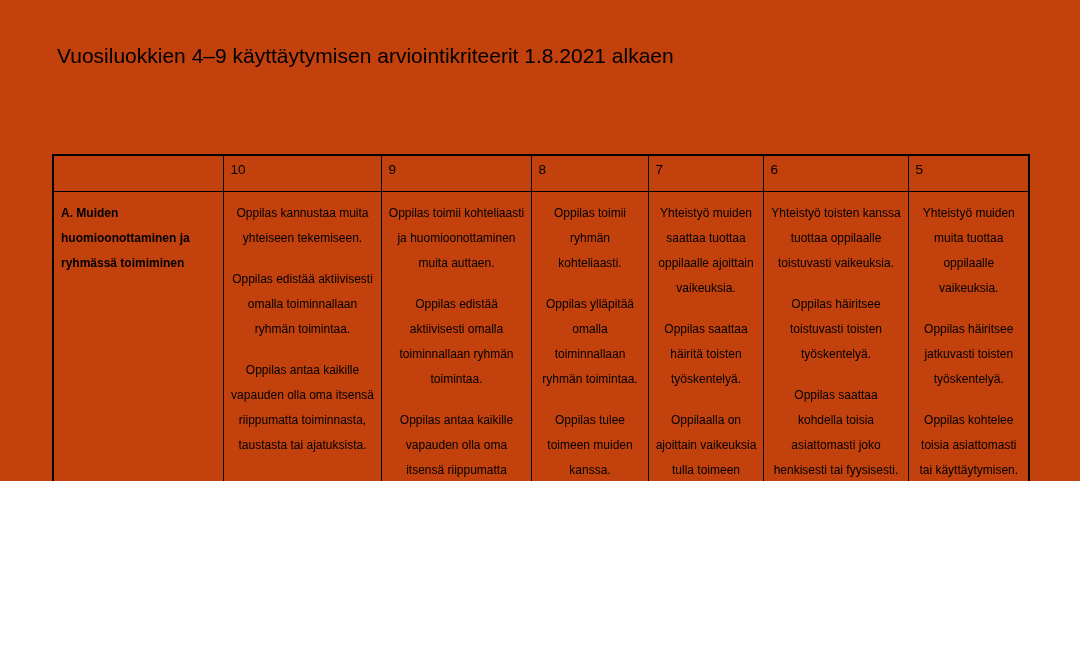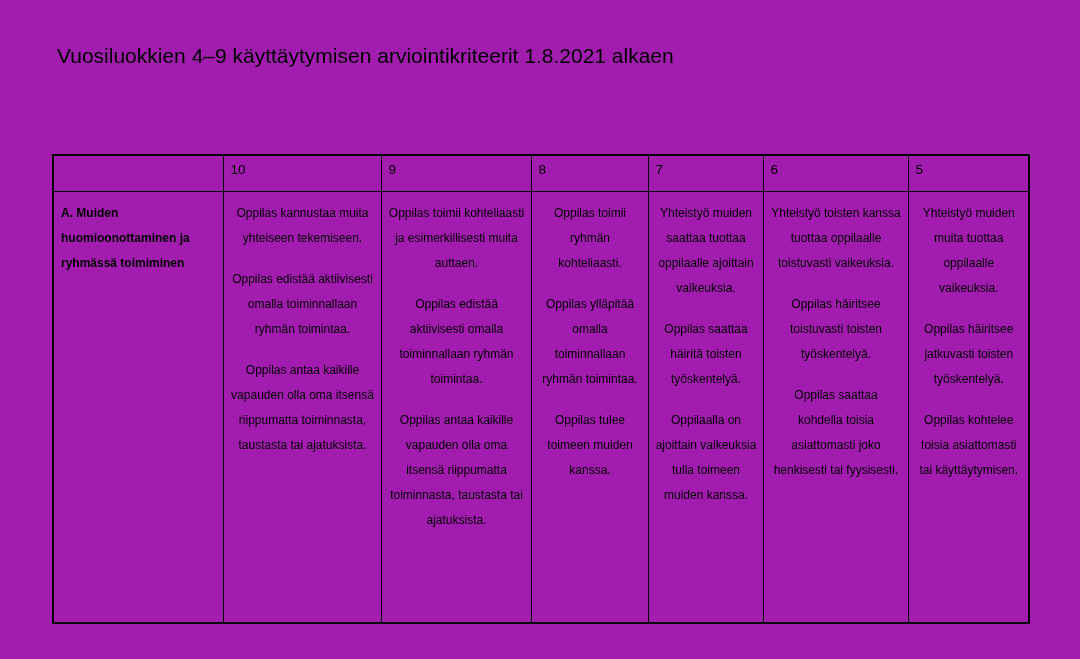--- a/index.html
+++ b/index.html
@@ -3,22 +3,22 @@
 <meta charset="utf-8">
 <style>
   html, body {
     margin: 0;
     padding: 0;
     background: #ffffff;
   }
   .page {
     position: relative;
     width: 1080px;
-    height: 659px;
-    background: #a21caf;
+    height: 481px;
+    background: #c2410c;
     font-family: "Liberation Sans", "DejaVu Sans", sans-serif;
     color: #000000;
     overflow: hidden;
   }
   .doc-title {
     position: absolute;
     left: 57px;
     top: 44px;
     margin: 0;
     font-size: 21px;
@@ -95,21 +95,21 @@
     </thead>
     <tbody>
       <tr>
         <td class="row-header">A. Muiden huomioonottaminen ja ryhmässä toimiminen</td>
         <td class="criteria-cell">
           <p>Oppilas kannustaa muita yhteiseen tekemiseen.</p>
           <p>Oppilas edistää aktiivisesti omalla toiminnallaan ryhmän toimintaa.</p>
           <p>Oppilas antaa kaikille vapauden olla oma itsensä riippumatta toiminnasta, taustasta tai ajatuksista.</p>
         </td>
         <td class="criteria-cell">
-          <p>Oppilas toimii kohteliaasti ja esimerkillisesti muita auttaen.</p>
+          <p>Oppilas toimii kohteliaasti ja huomioonottaminen muita auttaen.</p>
           <p>Oppilas edistää aktiivisesti omalla toiminnallaan ryhmän toimintaa.</p>
           <p>Oppilas antaa kaikille vapauden olla oma itsensä riippumatta toiminnasta, taustasta tai ajatuksista.</p>
         </td>
         <td class="criteria-cell">
           <p>Oppilas toimii ryhmän kohteliaasti.</p>
           <p>Oppilas ylläpitää omalla toiminnallaan ryhmän toimintaa.</p>
           <p>Oppilas tulee toimeen muiden kanssa.</p>
         </td>
         <td class="criteria-cell">
           <p>Yhteistyö muiden saattaa tuottaa oppilaalle ajoittain vaikeuksia.</p>

